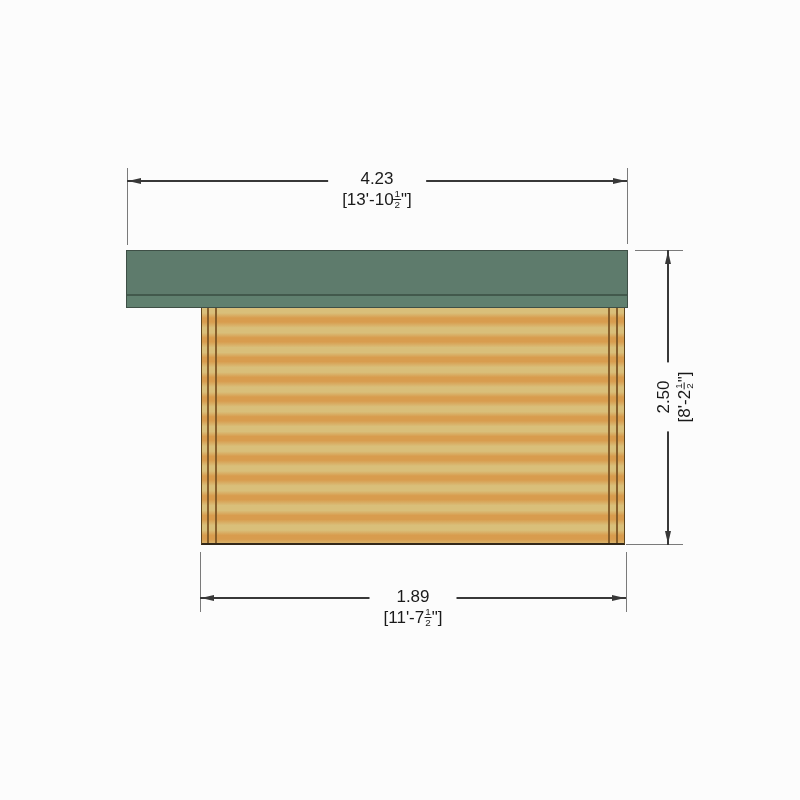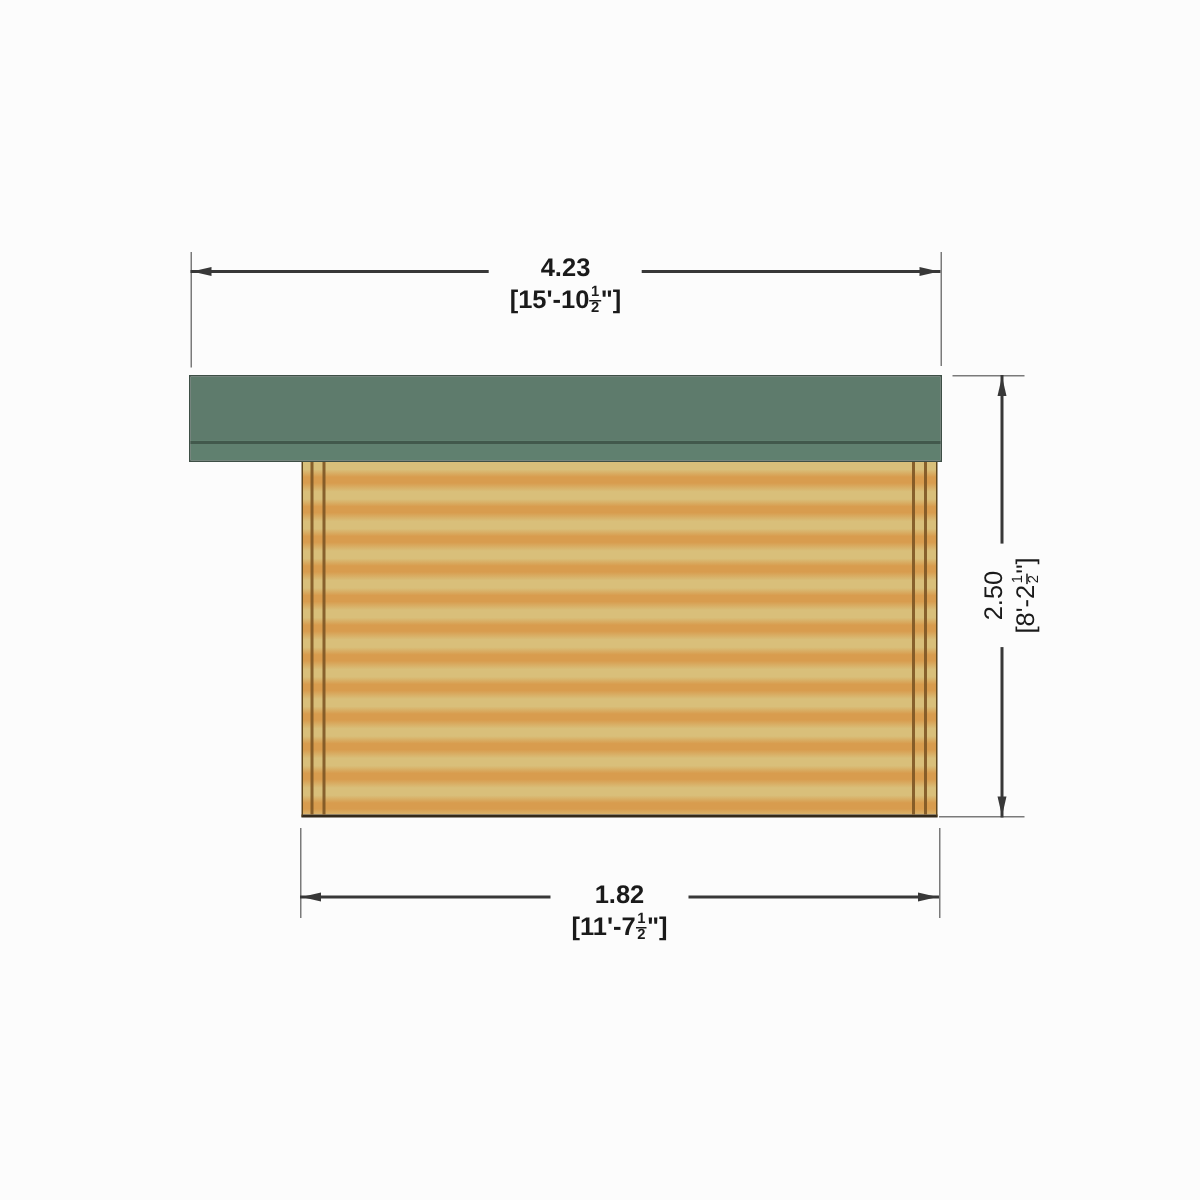--- a/index.html
+++ b/index.html
@@ -17,21 +17,21 @@
   .dim{background:var(--dim-line);}
   .arrow{position:absolute;width:0;height:0;color:var(--dim-line);}
   .arrow.left {border-top:3px solid transparent;border-bottom:3px solid transparent;border-right:13px solid;}
   .arrow.right{border-top:3px solid transparent;border-bottom:3px solid transparent;border-left:13px solid;}
   .arrow.up   {border-left:3px solid transparent;border-right:3px solid transparent;border-bottom:13px solid;}
   .arrow.down {border-left:3px solid transparent;border-right:3px solid transparent;border-top:13px solid;}
 
   
   .dim-label{position:absolute;color:var(--text);font-size:17px;line-height:21px;
     text-align:center;background:var(--bg);padding:0 14px;white-space:nowrap;}
-  .dim-label.h{transform:translateX(-50%);font-weight:bold;}
+  .dim-label.h{transform:translateX(-50%);}
   .dim-label.v{transform:translate(-50%,-50%) rotate(-90deg);padding:0 9px;}
   .frac{display:inline-block;vertical-align:-0.34em;text-align:center;font-size:0.58em;line-height:1.05;}
   .frac .num{display:block;border-bottom:1.2px solid currentColor;padding:0 1px;}
   .frac .den{display:block;}
 
   
   .roof{position:absolute;left:126px;top:250px;width:502px;height:58px;box-sizing:border-box;
     background:linear-gradient(180deg,var(--roof-green) 0 76%, #60806f 76% 100%);
     border:1px solid var(--roof-edge);}
   .roof-divider{position:absolute;left:0;right:0;top:43px;height:2px;background:var(--roof-divider);}
@@ -49,21 +49,21 @@
 
 <div class="canvas">
 
   <div class="vline ext" style="left:127px;top:168px;width:1px;height:77px;"></div>
   <div class="vline ext" style="left:627px;top:168px;width:1px;height:76px;"></div>
   <div class="hline dim" style="left:127px;top:180px;width:500px;height:2px;"></div>
   <div class="arrow left" style="left:128px;top:178px;"></div>
   <div class="arrow right" style="left:613px;top:178px;"></div>
   <div class="dim-label h" style="left:377px;top:168px;">
     <div><span>4.23</span></div>
-    <div><span>[15'-10</span><span class="frac"><span class="num">1</span><span class="den">2</span></span><span>"]</span></div>
+    <div><span>[13'-10</span><span class="frac"><span class="num">1</span><span class="den">2</span></span><span>"]</span></div>
   </div>
 
   <div class="roof">
     <div class="roof-divider"></div>
   </div>
 
   <div class="wall">
     <div class="post" style="left:5px;"></div>
     <div class="post" style="left:13px;"></div>
     <div class="post" style="left:406px;"></div>
@@ -79,17 +79,17 @@
     <div><span>2.50</span></div>
     <div><span>[8'-2</span><span class="frac"><span class="num">1</span><span class="den">2</span></span><span>"]</span></div>
   </div>
 
   <div class="vline ext" style="left:200px;top:552px;width:1px;height:60px;"></div>
   <div class="vline ext" style="left:626px;top:552px;width:1px;height:60px;"></div>
   <div class="hline dim" style="left:200px;top:597px;width:426px;height:2px;"></div>
   <div class="arrow left" style="left:201px;top:595px;"></div>
   <div class="arrow right" style="left:612px;top:595px;"></div>
   <div class="dim-label h" style="left:413px;top:586px;">
-    <div><span>1.82</span></div>
+    <div><span>1.89</span></div>
     <div><span>[11'-7</span><span class="frac"><span class="num">1</span><span class="den">2</span></span><span>"]</span></div>
   </div>
 
 </div>
 
 </body></html>

